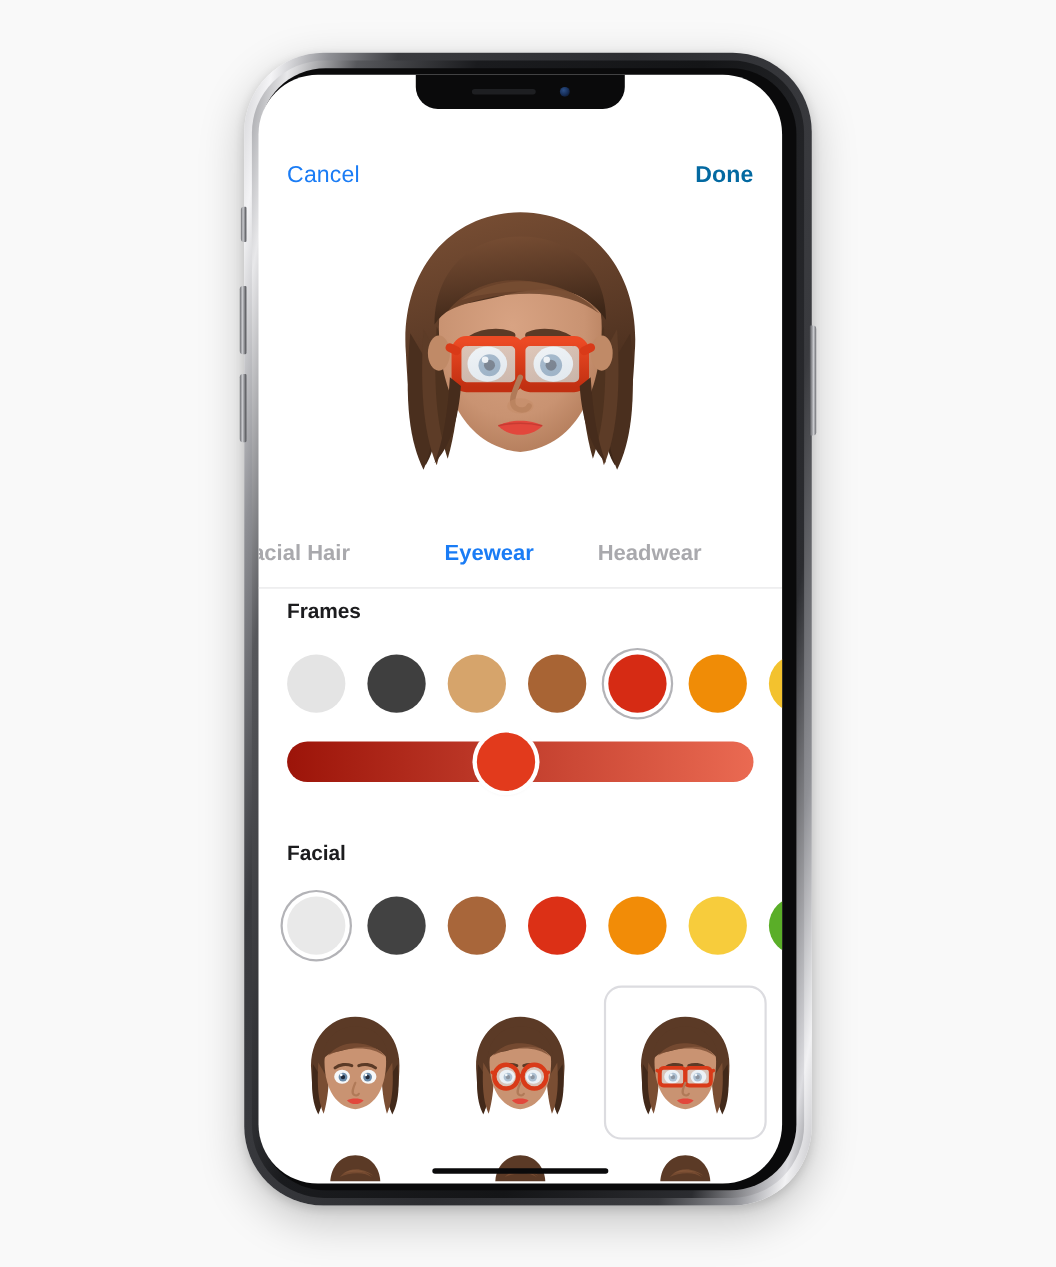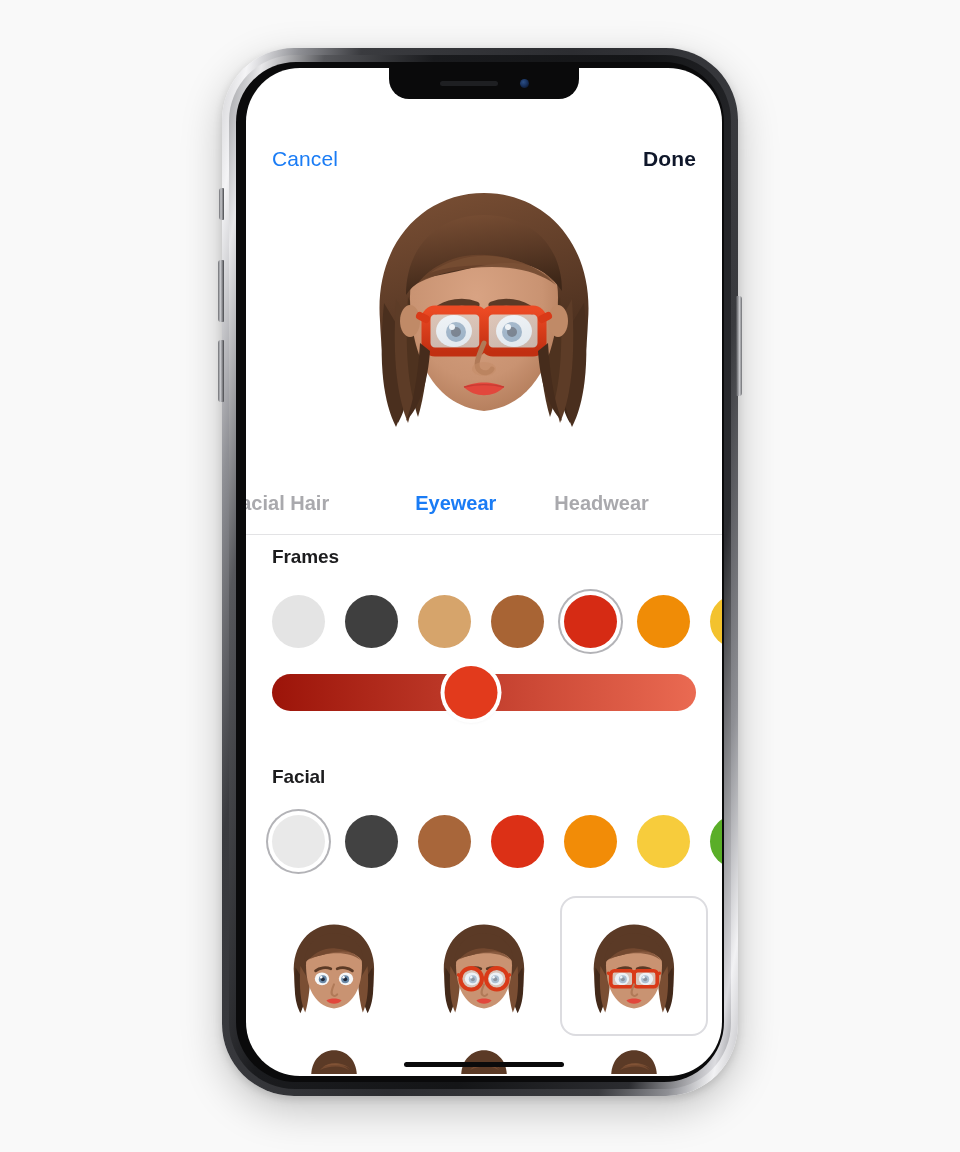--- a/index.html
+++ b/index.html
@@ -56,21 +56,21 @@
   }
   .btn-mute  { left: -3px; top: 140px;  width: 5px; height: 32px; border-radius: 3px 1px 1px 3px; }
   .btn-volup { left: -4px; top: 212px;  width: 6px; height: 62px; border-radius: 3px 1px 1px 3px; }
   .btn-voldn { left: -4px; top: 292px;  width: 6px; height: 62px; border-radius: 3px 1px 1px 3px; }
   .btn-power { right: -4px; top: 248px; width: 6px; height: 100px; border-radius: 1px 3px 3px 1px;
                background: linear-gradient(90deg, #45464a, #8b8c90 30%, #c9cace 60%, #6d6e72); }
 
   
   #screen {
     position: absolute;
-    left: 24px; top: 20px;
+    left: 13px; top: 20px;
     width: 476px; height: 1008px;
     border-radius: 54px;
     background: #ffffff;
     overflow: hidden;
   }
 
   
   .notch {
     position: absolute;
     top: 0; left: 50%;
@@ -109,21 +109,21 @@
   }
   .btn-cancel {
     font-size: 21px;
     color: #1a7cf5;
     font-weight: 400;
     letter-spacing: 0.1px;
     cursor: pointer;
   }
   .btn-done {
     font-size: 21px;
-    color: #0f172a;
+    color: #0369a1;
     font-weight: 700;
     letter-spacing: 0.1px;
     cursor: pointer;
   }
 
   
   .memoji-stage {
     position: absolute;
     top: 88px; left: 0; right: 0;
     height: 320px;

